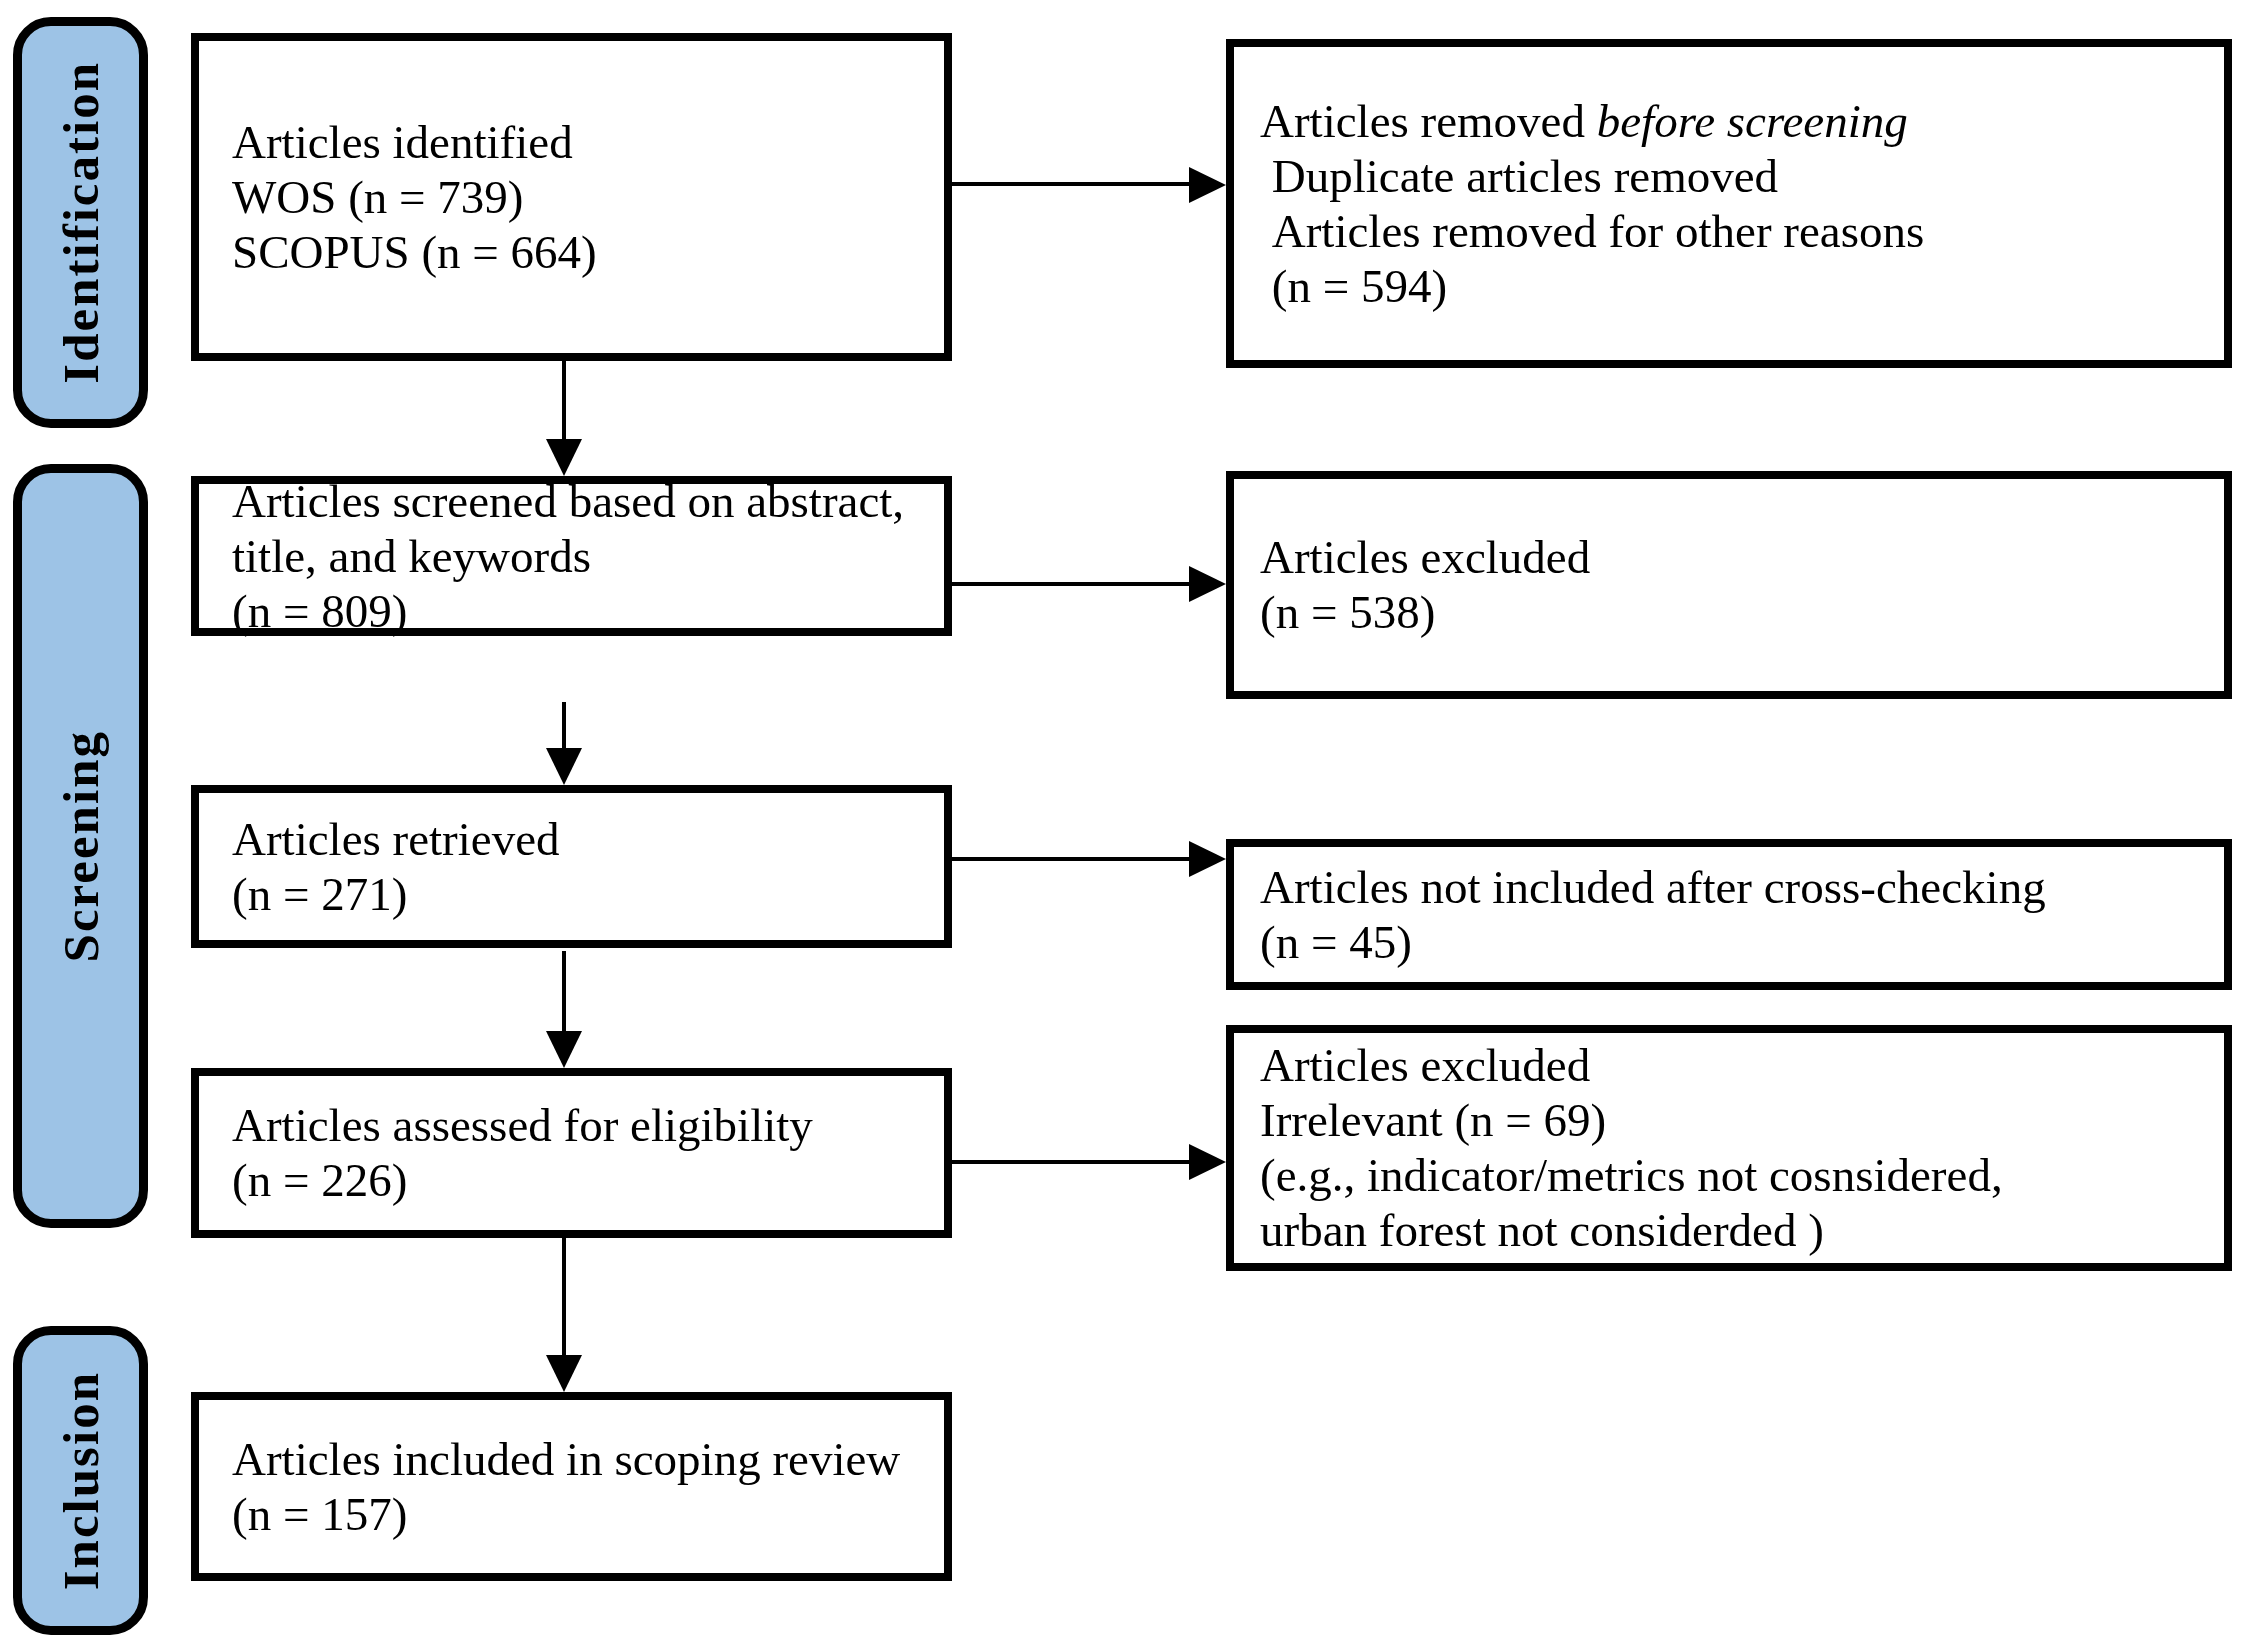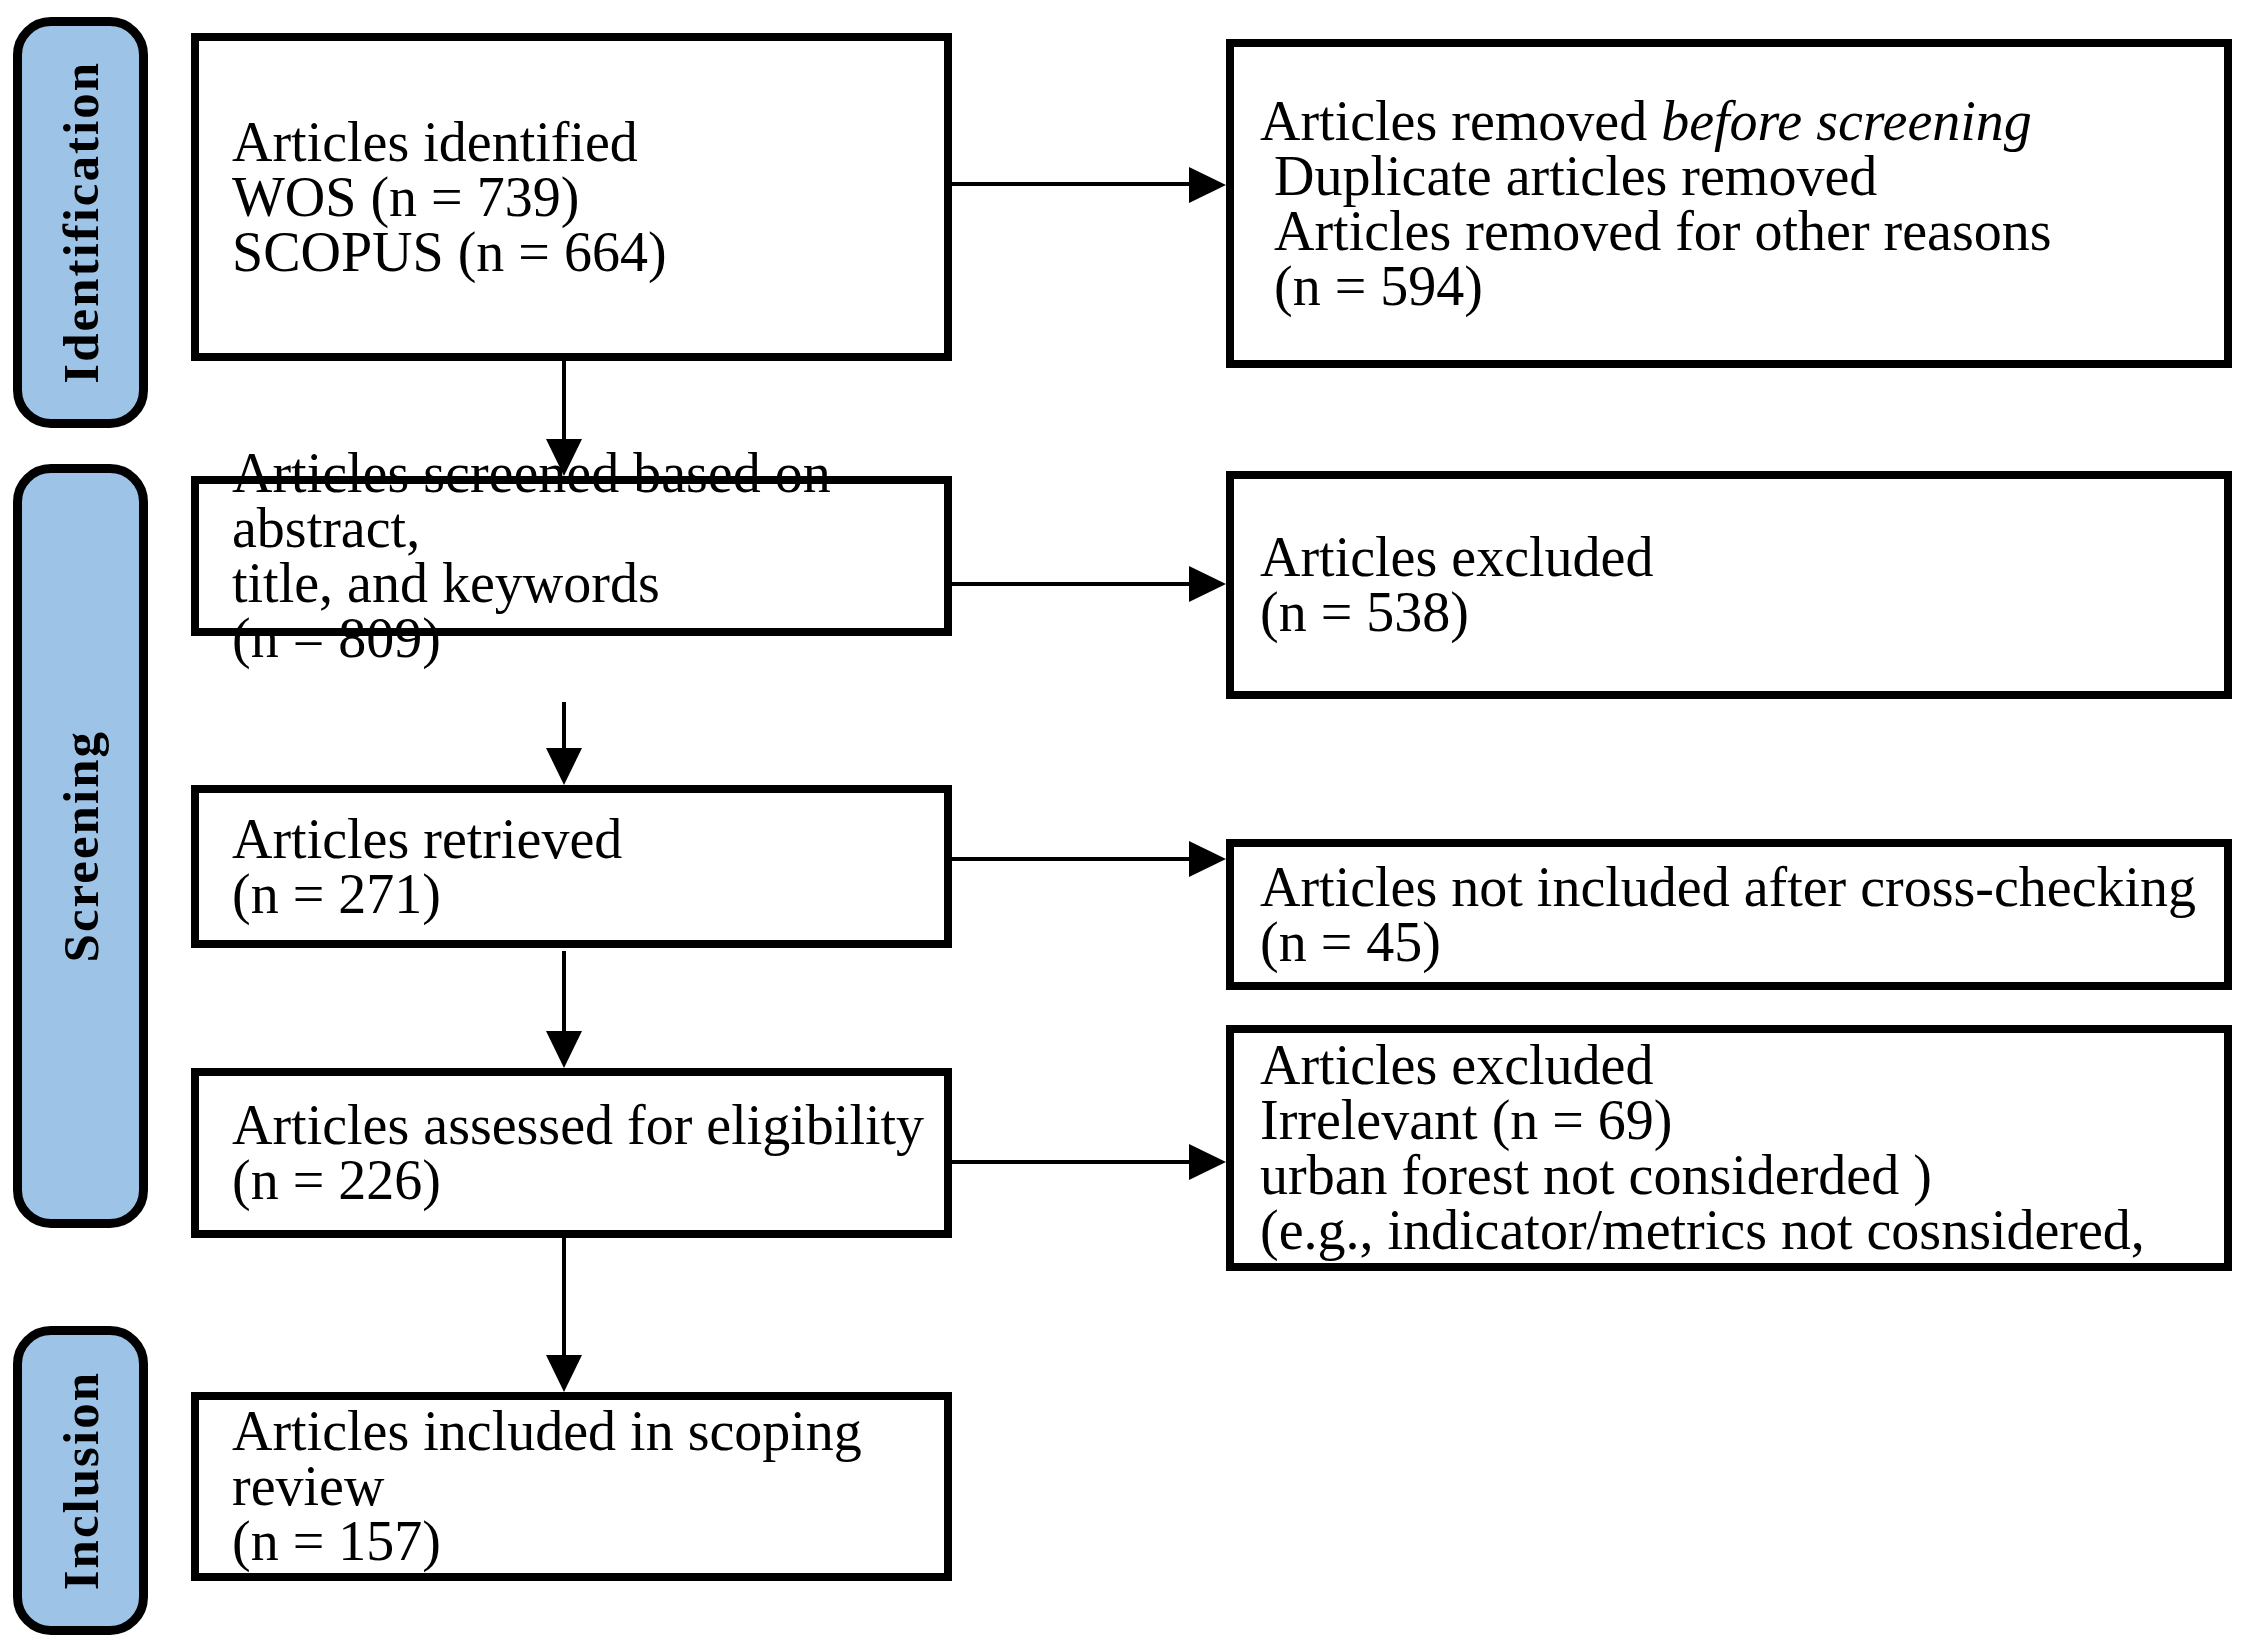--- a/index.html
+++ b/index.html
@@ -40,21 +40,21 @@
 
   
   .flowbox {
     position: absolute;
     box-sizing: border-box;
     background: #ffffff;
     border: 8px solid #000000;
     display: flex;
     flex-direction: column;
     justify-content: center;
-    font-size: 56px;
+    font-size: 47px;
     line-height: 55px;
   }
   .flowbox .line { white-space: pre-wrap; }
   .col-main  { left: 191px;  width: 761px; padding-left: 33px; padding-right: 16px; }
   .col-right { left: 1226px; width: 1006px; padding-left: 26px; padding-right: 16px; }
 
   #box-identified  { top: 33px;   height: 328px; }
   #box-screened    { top: 476px;  height: 160px; }
   #box-retrieved   { top: 785px; height: 163px; }
   #box-assessed    { top: 1068px; height: 170px; }
@@ -152,22 +152,22 @@
       <div class="line">Articles excluded</div>
       <div class="line">(n = 538)</div>
     </div>
   <div class="flowbox col-right" id="box-crosscheck">
       <div class="line">Articles not included after cross-checking</div>
       <div class="line">(n = 45)</div>
     </div>
   <div class="flowbox col-right" id="box-excluded69">
       <div class="line">Articles excluded</div>
       <div class="line">Irrelevant (n = 69)</div>
+      <div class="line">(e.g., indicator/metrics not cosnsidered,</div>
       <div class="line">urban forest not considerded )</div>
-      <div class="line">(e.g., indicator/metrics not cosnsidered,</div>
     </div>
 
   <div>
     <div class="shaft v-shaft" id="v1-shaft"></div>
     <div class="head v-head" id="v1-head"></div>
   </div>
   <div>
     <div class="shaft v-shaft" id="v2-shaft"></div>
     <div class="head v-head" id="v2-head"></div>
   </div>

